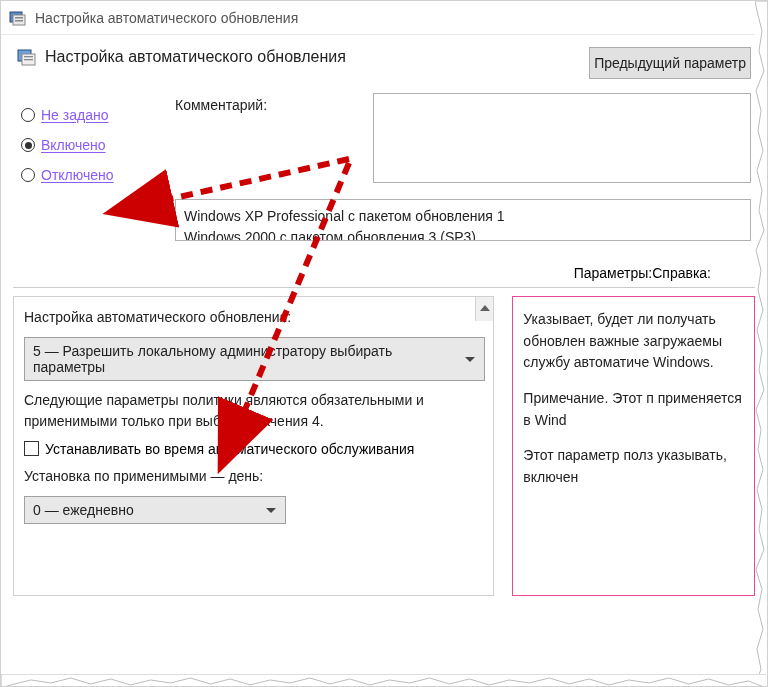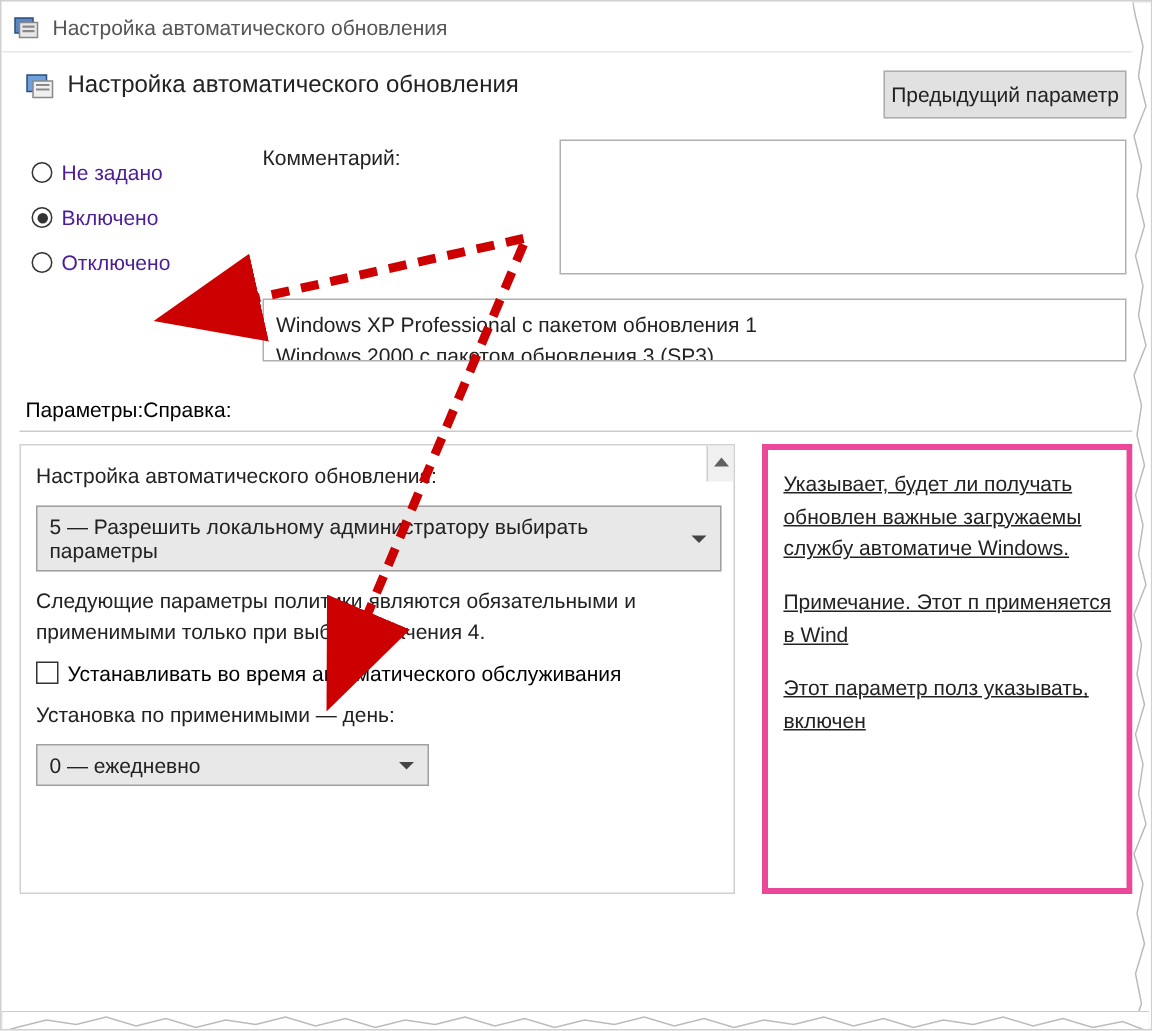--- a/index.html
+++ b/index.html
@@ -11,39 +11,39 @@
   .header { padding: 12px 16px 10px 16px; display: flex; align-items: flex-start; justify-content: space-between; }
   .header-left { display: flex; align-items: center; gap: 8px; }
   .header-icon { width: 20px; height: 20px; }
   .header-title { font-size: 16px; color: #222; }
   .prev-button { background: #e1e1e1; border: 1px solid #adadad; padding: 7px 4px; cursor: pointer; font-size: 14px; color: #222; }
   .radio-area { padding: 4px 16px 0 20px; display: flex; gap: 24px; }
   .radio-col { display: flex; flex-direction: column; gap: 14px; padding-top: 14px; width: 130px; }
   .radio-item { display: flex; align-items: center; gap: 6px; cursor: pointer; }
   .radio-circle { width: 14px; height: 14px; border: 1px solid #333; border-radius: 50%; display: flex; align-items: center; justify-content: center; background: #fff; }
   .radio-dot { width: 7px; height: 7px; background: #333; border-radius: 50%; }
-  .radio-label { text-underline-offset: 2px; color: #4c1d95; }
+  .radio-label { text-decoration: underline; text-underline-offset: 2px; color: #8b5cf6; }
   .mid-col { flex: 1; display: flex; flex-direction: column; gap: 6px; }
   .field-row { display: flex; gap: 16px; align-items: flex-start; margin-bottom: 10px; }
   .field-label { width: 182px; padding-top: 4px; color: #222; }
   .comment-box { flex: 1; height: 90px; border: 1px solid #b0b0b0; background: #fff; padding: 4px; resize: none; }
   .req-box { flex: 1; border: 1px solid #b0b0b0; background: #fff; padding: 6px 8px; line-height: 1.5; color: #222; height: 42px; overflow: hidden; }
-  .section-labels { display: flex; padding: 14px 20px 6px 16px; justify-content: flex-start; }
+  .section-labels { display: flex; padding: 14px 20px 6px 16px; justify-content: flex-end; }
   .sep { border-bottom: 1px solid #ccc; margin: 0 12px 0 12px; }
   .bottom { display: flex; gap: 18px; padding: 0 12px 0 12px; margin-top: 8px; height: 300px; }
   .params-panel { flex: 1.15; border: 1px solid #d0d0d0; padding: 10px 8px 10px 10px; position: relative; display: flex; flex-direction: column; gap: 9px; overflow: hidden; }
   .params-panel .scroll-corner { position: absolute; right: 0; top: 0; width: 18px; height: 24px; background: #f0f0f0; border-left: 1px solid #d0d0d0; }
   .params-panel .scroll-corner::before { content: ''; position: absolute; left: 4px; top: 8px; width: 0; height: 0; border-left: 5px solid transparent; border-right: 5px solid transparent; border-bottom: 6px solid #606060; }
   .dropdown { border: 1px solid #a0a0a0; background: #e8e8e8; padding: 5px 28px 5px 8px; position: relative; cursor: pointer; color: #222; width: 100%; }
   .dropdown::after { content: ''; position: absolute; right: 9px; top: 50%; margin-top: -2px; width: 0; height: 0; border-left: 5px solid transparent; border-right: 5px solid transparent; border-top: 5px solid #444; }
   .dropdown.long { width: 540px; max-width: 100%; }
   .dropdown.short { width: 262px; }
   .checkbox-row { display: flex; align-items: flex-start; gap: 6px; }
   .checkbox { width: 15px; height: 15px; border: 1px solid #333; background: #fff; cursor: pointer; }
-  .help-panel { flex: 0.55; border: 4px solid #ec4899; padding: 12px 10px; color: #222; line-height: 1.55; overflow: hidden; text-decoration: underline; }
+  .help-panel { flex: 0.55; border: 1px solid #ec4899; padding: 12px 10px; color: #222; line-height: 1.55; overflow: hidden; }
   .help-panel p { margin-bottom: 14px; }
   .ptxt { color: #222; line-height: 1.5; }
   
   .arrow-svg { position: absolute; left: 0; top: 0; pointer-events: none; }
   
   .torn-right { position: absolute; right: -2px; top: 0; height: 100%; width: 14px; background: #fff; }
   .torn-right svg { height: 100%; width: 14px; }
   .torn-bottom { position: absolute; left: 0; bottom: -2px; width: 100%; height: 14px; background: #fff; }
 </style>
 </head>

